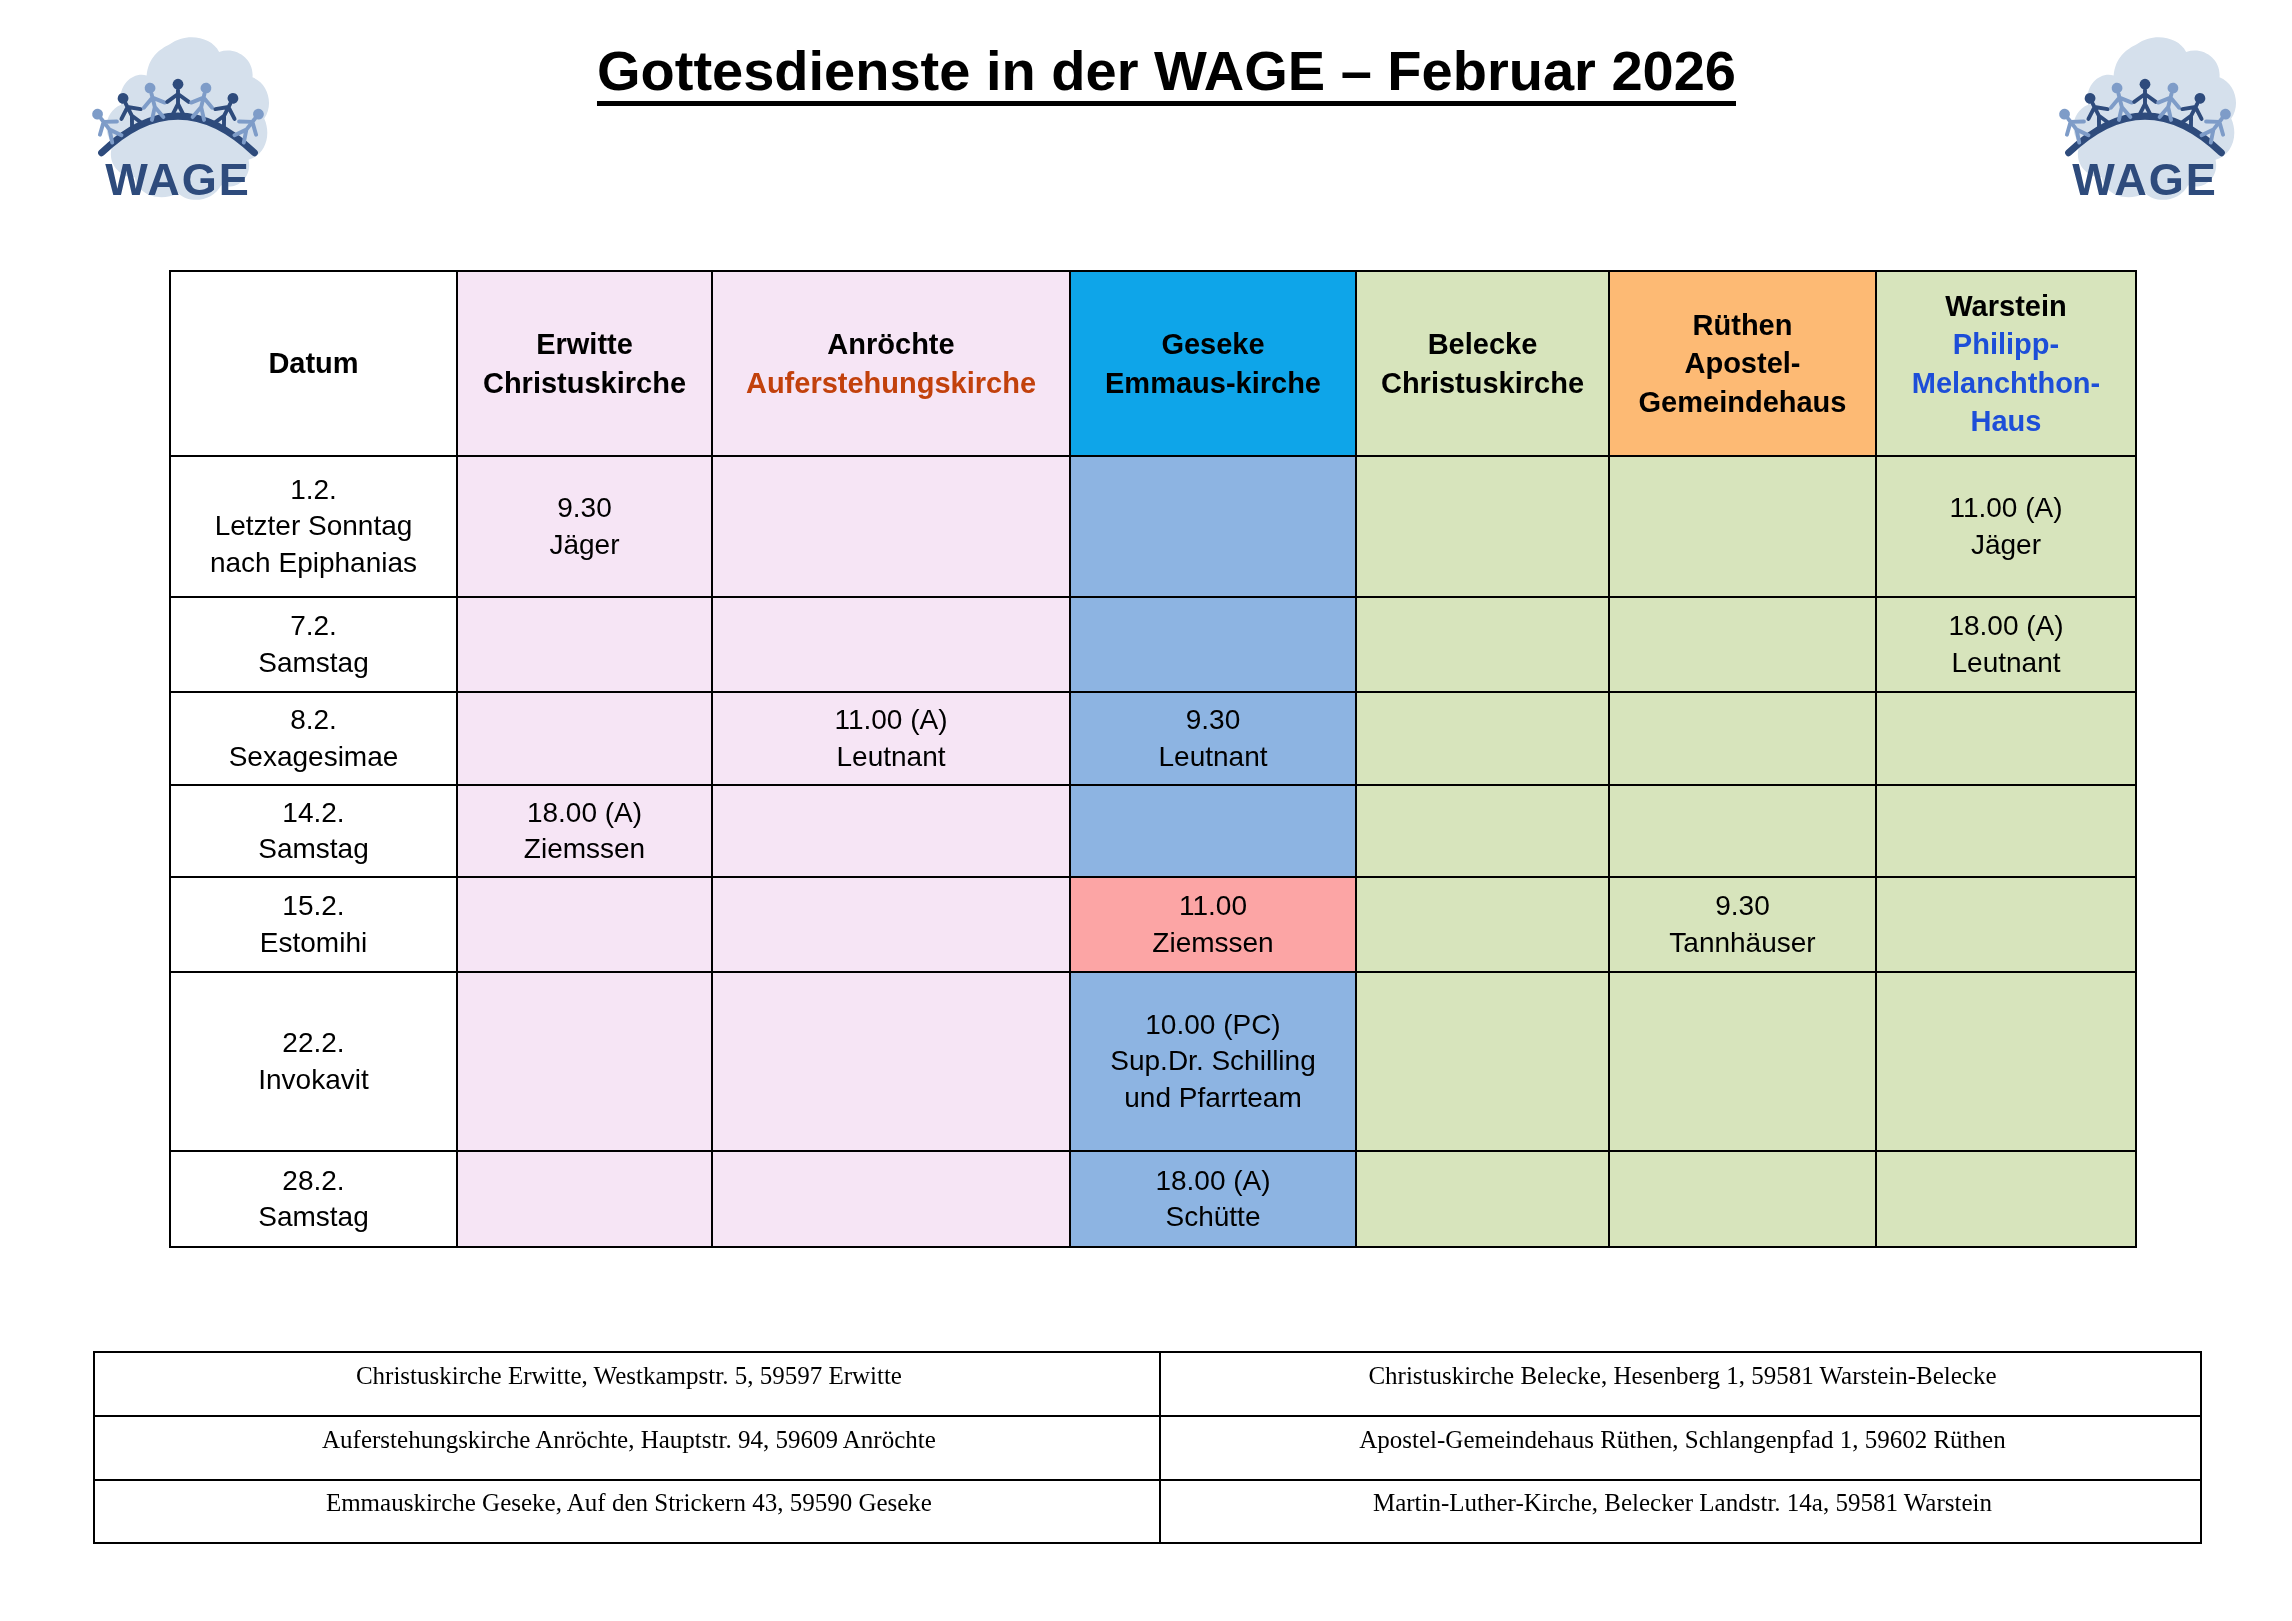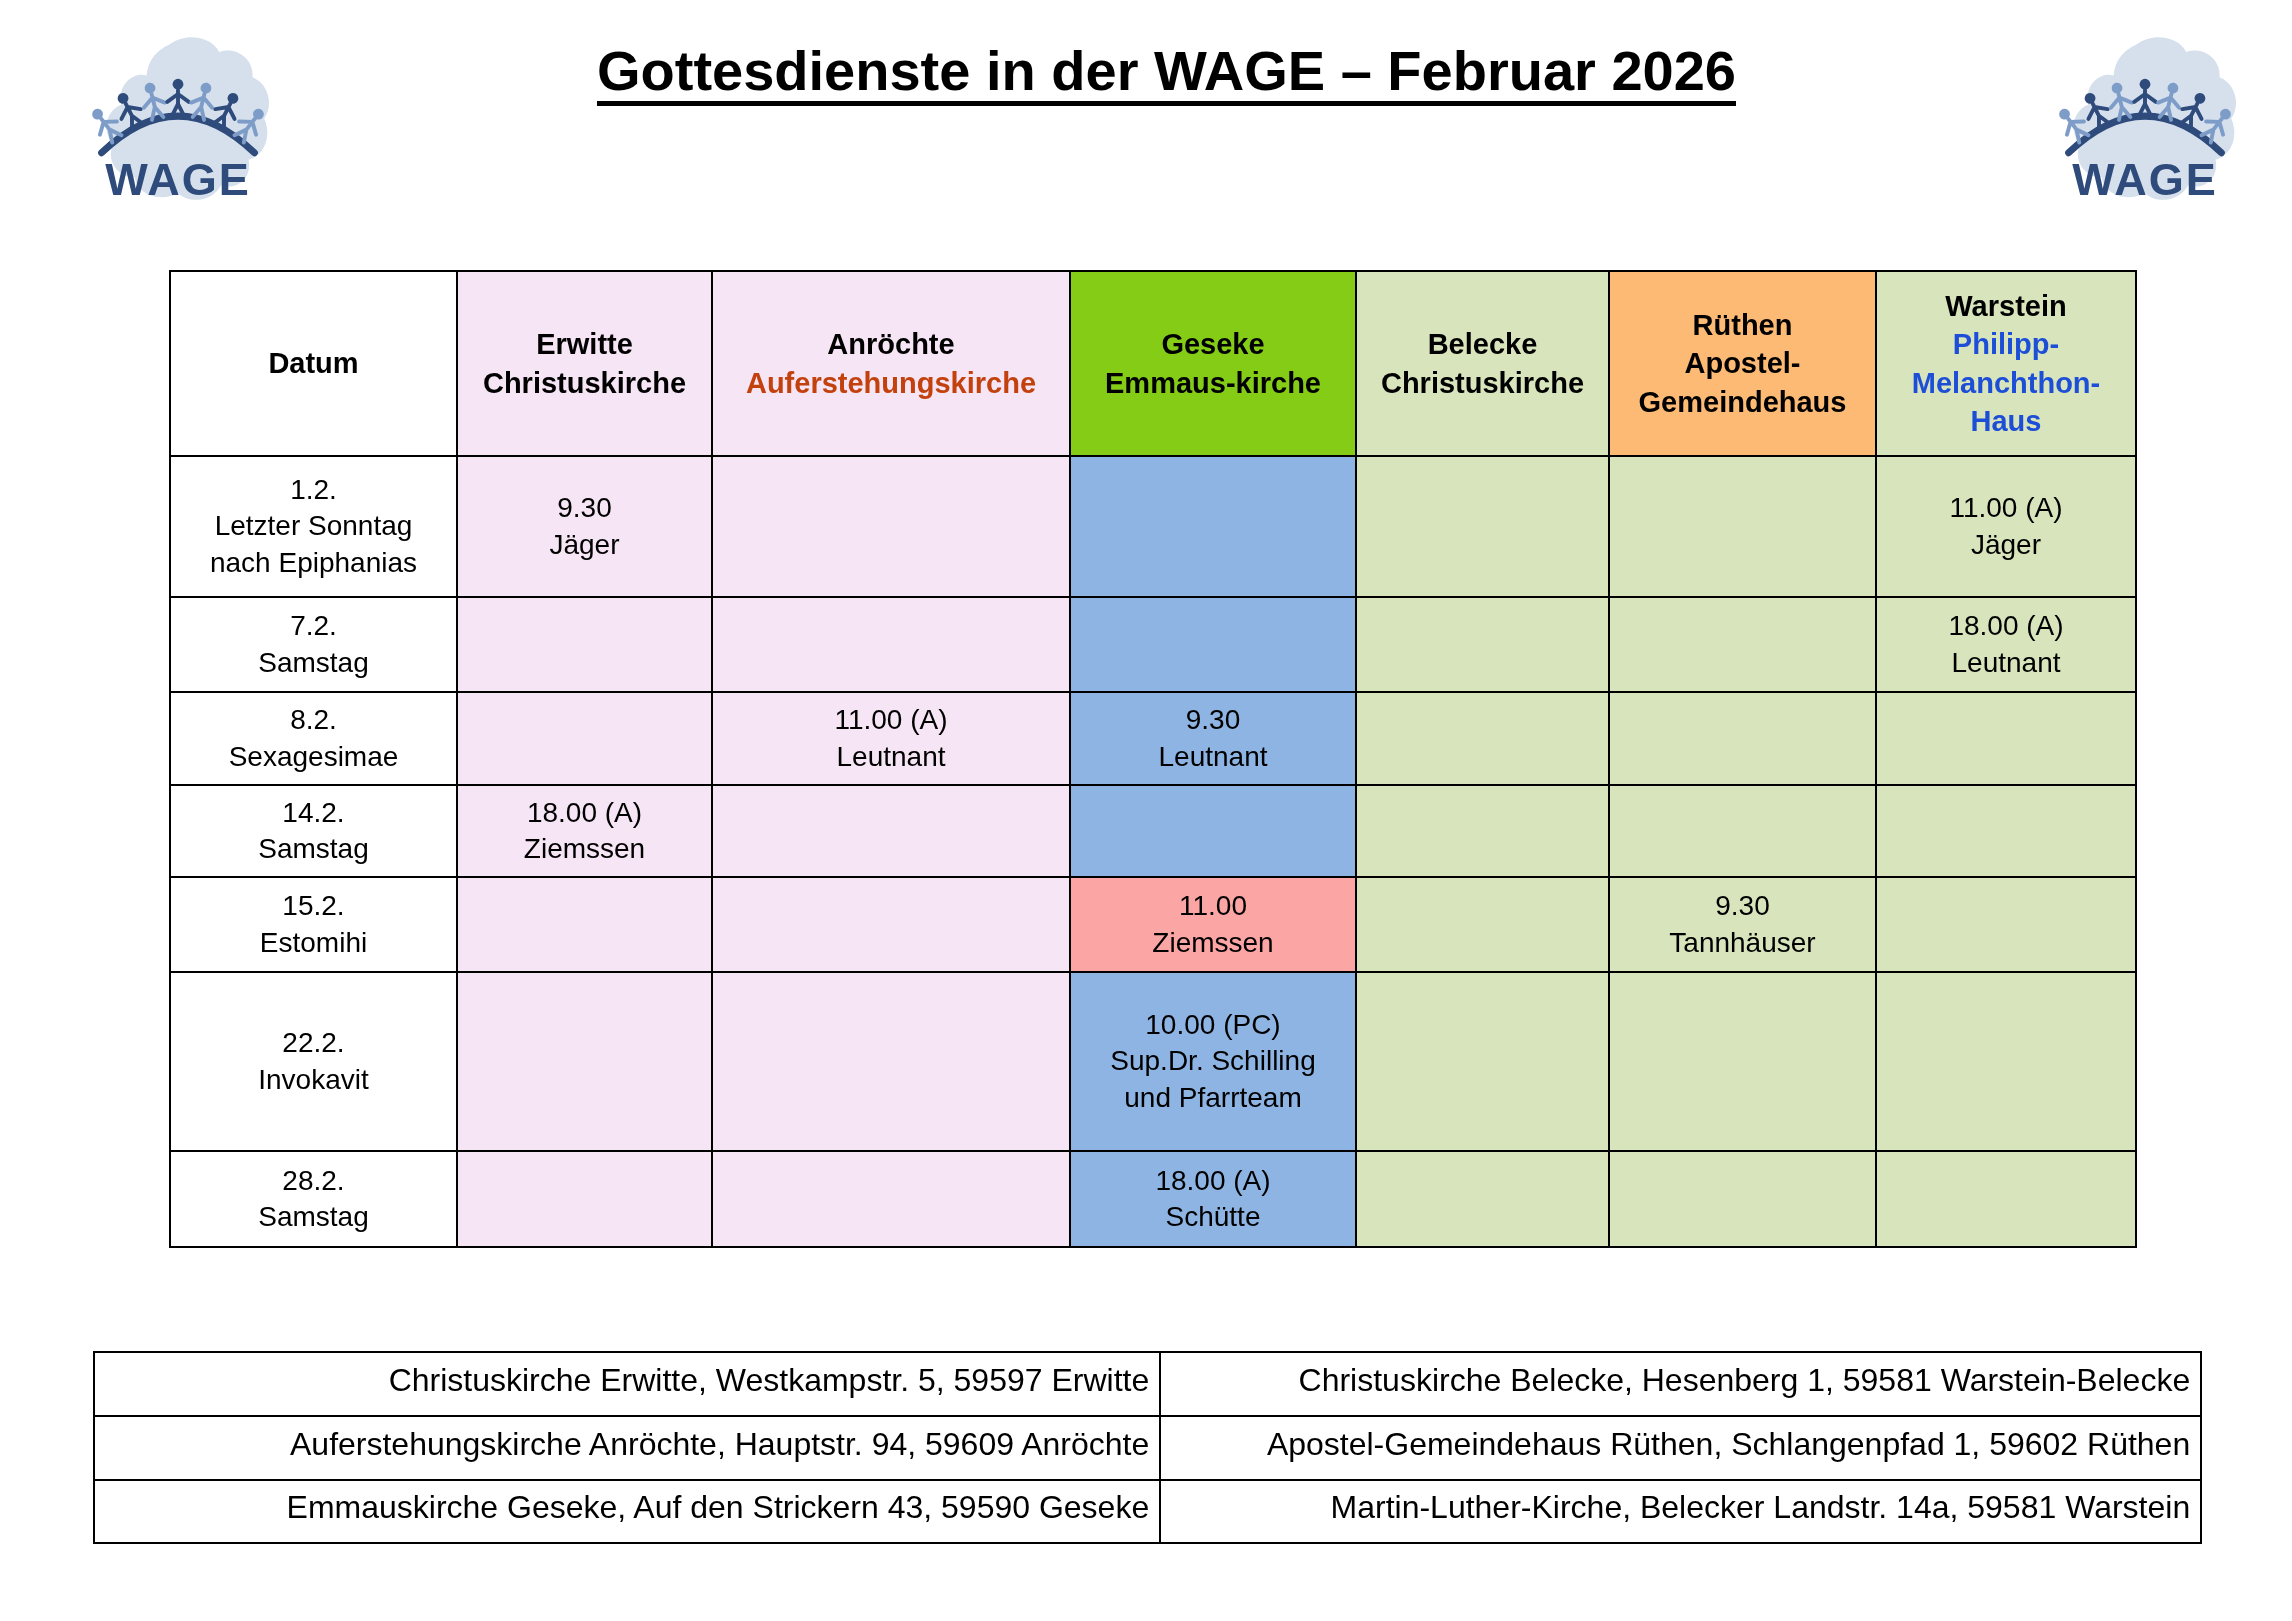--- a/index.html
+++ b/index.html
@@ -50,23 +50,24 @@
   .datecell{background:#ffffff;}
   
   table.addresses{
     position:absolute;left:93px;top:1351px;
     border-collapse:collapse;table-layout:fixed;
     border:2.9px solid #000;
   }
   .addresses td{
     border:2.9px solid #000;
     height:54px;
-    font-size:32px;line-height:1.2;
-    text-align:right;vertical-align:top;
+    font-size:25px;line-height:1.2;
+    text-align:center;vertical-align:top;
     padding:7.8px 9.8px 0 13.7px;
+    font-family:Liberation Serif, serif;
   }
 </style>
 </head>
 <body>
 
 <svg width="0" height="0" style="position:absolute" aria-hidden="true">
   <defs>
     <g id="stickfig">
       <circle cx="0" cy="-31" r="5.5" stroke="none"></circle>
       <path d="M0,-25 L0,-11 M0,-21 L-11,-13 M0,-21 L11,-13 M0,-11 L-6,1 M0,-11 L6,1" fill="none" stroke-width="4" stroke-linecap="round"></path>
@@ -121,21 +122,21 @@
             <div class="hline">Datum</div>
           </th>
           <th style="background: rgb(246, 229, 245);">
             <div class="hline">Erwitte</div>
             <div class="hline" style="color: rgb(0, 0, 0);">Christuskirche</div>
           </th>
           <th style="background: rgb(246, 229, 245);">
             <div class="hline">Anröchte</div>
             <div class="hline" style="color: #c2410c;">Auferstehungskirche</div>
           </th>
-          <th style="background: #84cc16;">
+          <th style="background: #0ea5e9;">
             <div class="hline">Geseke</div>
             <div class="hline" style="color: rgb(0, 0, 0);">Emmaus-kirche</div>
           </th>
           <th style="background: rgb(215, 228, 188); margin-top: 36px;">
             <div class="hline">Belecke</div>
             <div class="hline" style="color: rgb(0, 0, 0);">Christuskirche</div>
           </th>
           <th style="background: #fdba74;">
             <div class="hline">Rüthen</div>
             <div class="hline" style="color: rgb(0, 0, 0);">Apostel-

